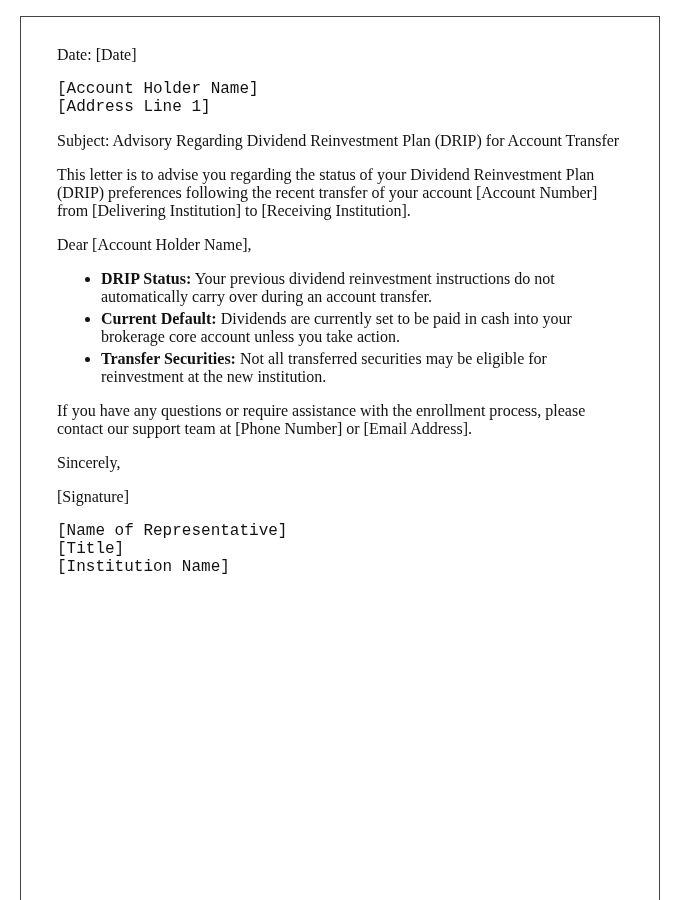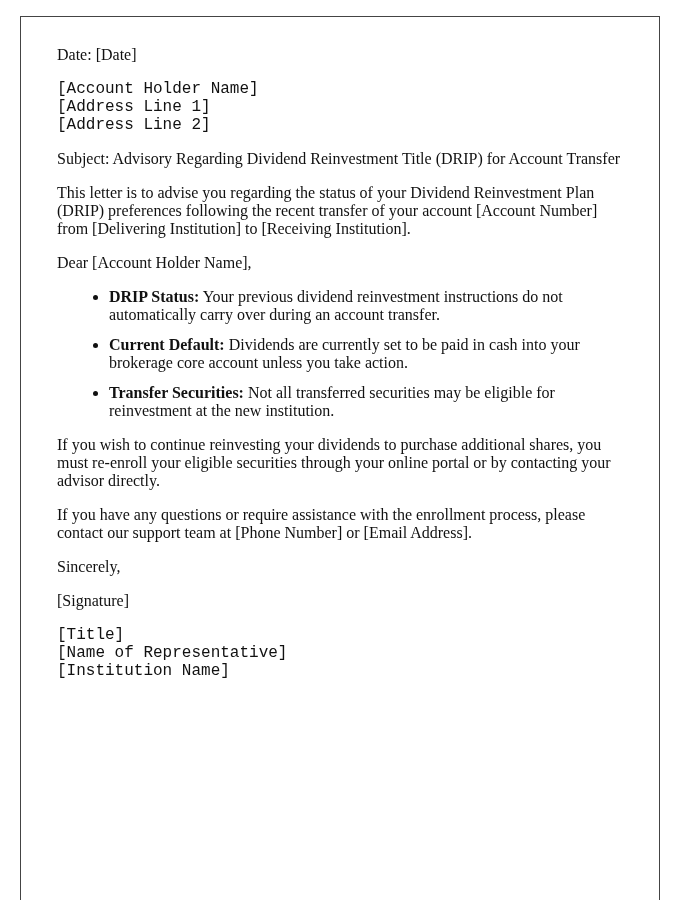--- a/index.html
+++ b/index.html
@@ -35,57 +35,55 @@
     .address, .closing-block {
       margin-bottom: 16px;
       font-family: Liberation Mono, monospace;
     }
     ul {
       margin: 0 0 16px 0;
       padding-left: 40px;
       list-style: disc;
     }
     li {
-      margin: 12px;
+      margin: 4px;
     }
     strong {
       font-weight: bold;
     }
   </style>
 </head>
 <body>
 
 <div class="letter">
   <p>Date: [Date]</p>
 
   <div class="address">
     <p>[Account Holder Name]</p>
     <p>[Address Line 1]</p>
-    <p>[Address Line 2]</p>
   </div>
 
-  <p>Subject: Advisory Regarding Dividend Reinvestment Title (DRIP) for Account Transfer</p>
+  <p>Subject: Advisory Regarding Dividend Reinvestment Plan (DRIP) for Account Transfer</p>
 
   <p>This letter is to advise you regarding the status of your Dividend Reinvestment Plan (DRIP) preferences following the recent transfer of your account [Account Number] from [Delivering Institution] to [Receiving Institution].</p>
 
   <p>Dear [Account Holder Name],</p>
 
 
   <ul>
     <li><strong>DRIP Status:</strong><span> Your previous dividend reinvestment instructions do not automatically carry over during an account transfer.</span></li>
     <li><strong>Current Default:</strong><span> Dividends are currently set to be paid in cash into your brokerage core account unless you take action.</span></li>
     <li><strong>Transfer Securities:</strong><span> Not all transferred securities may be eligible for reinvestment at the new institution.</span></li>
   </ul>
 
-  <p>If you wish to continue reinvesting your dividends to purchase additional shares, you must re-enroll your eligible securities through your online portal or by contacting your advisor directly.</p>
 
   <p>If you have any questions or require assistance with the enrollment process, please contact our support team at [Phone Number] or [Email Address].</p>
 
   <p>Sincerely,</p>
 
   <p>[Signature]</p>
 
   <div class="closing-block">
+    <p>[Name of Representative]</p>
     <p>[Title]</p>
-    <p>[Name of Representative]</p>
     <p>[Institution Name]</p>
   </div>
 </div>
 
 </body></html>

